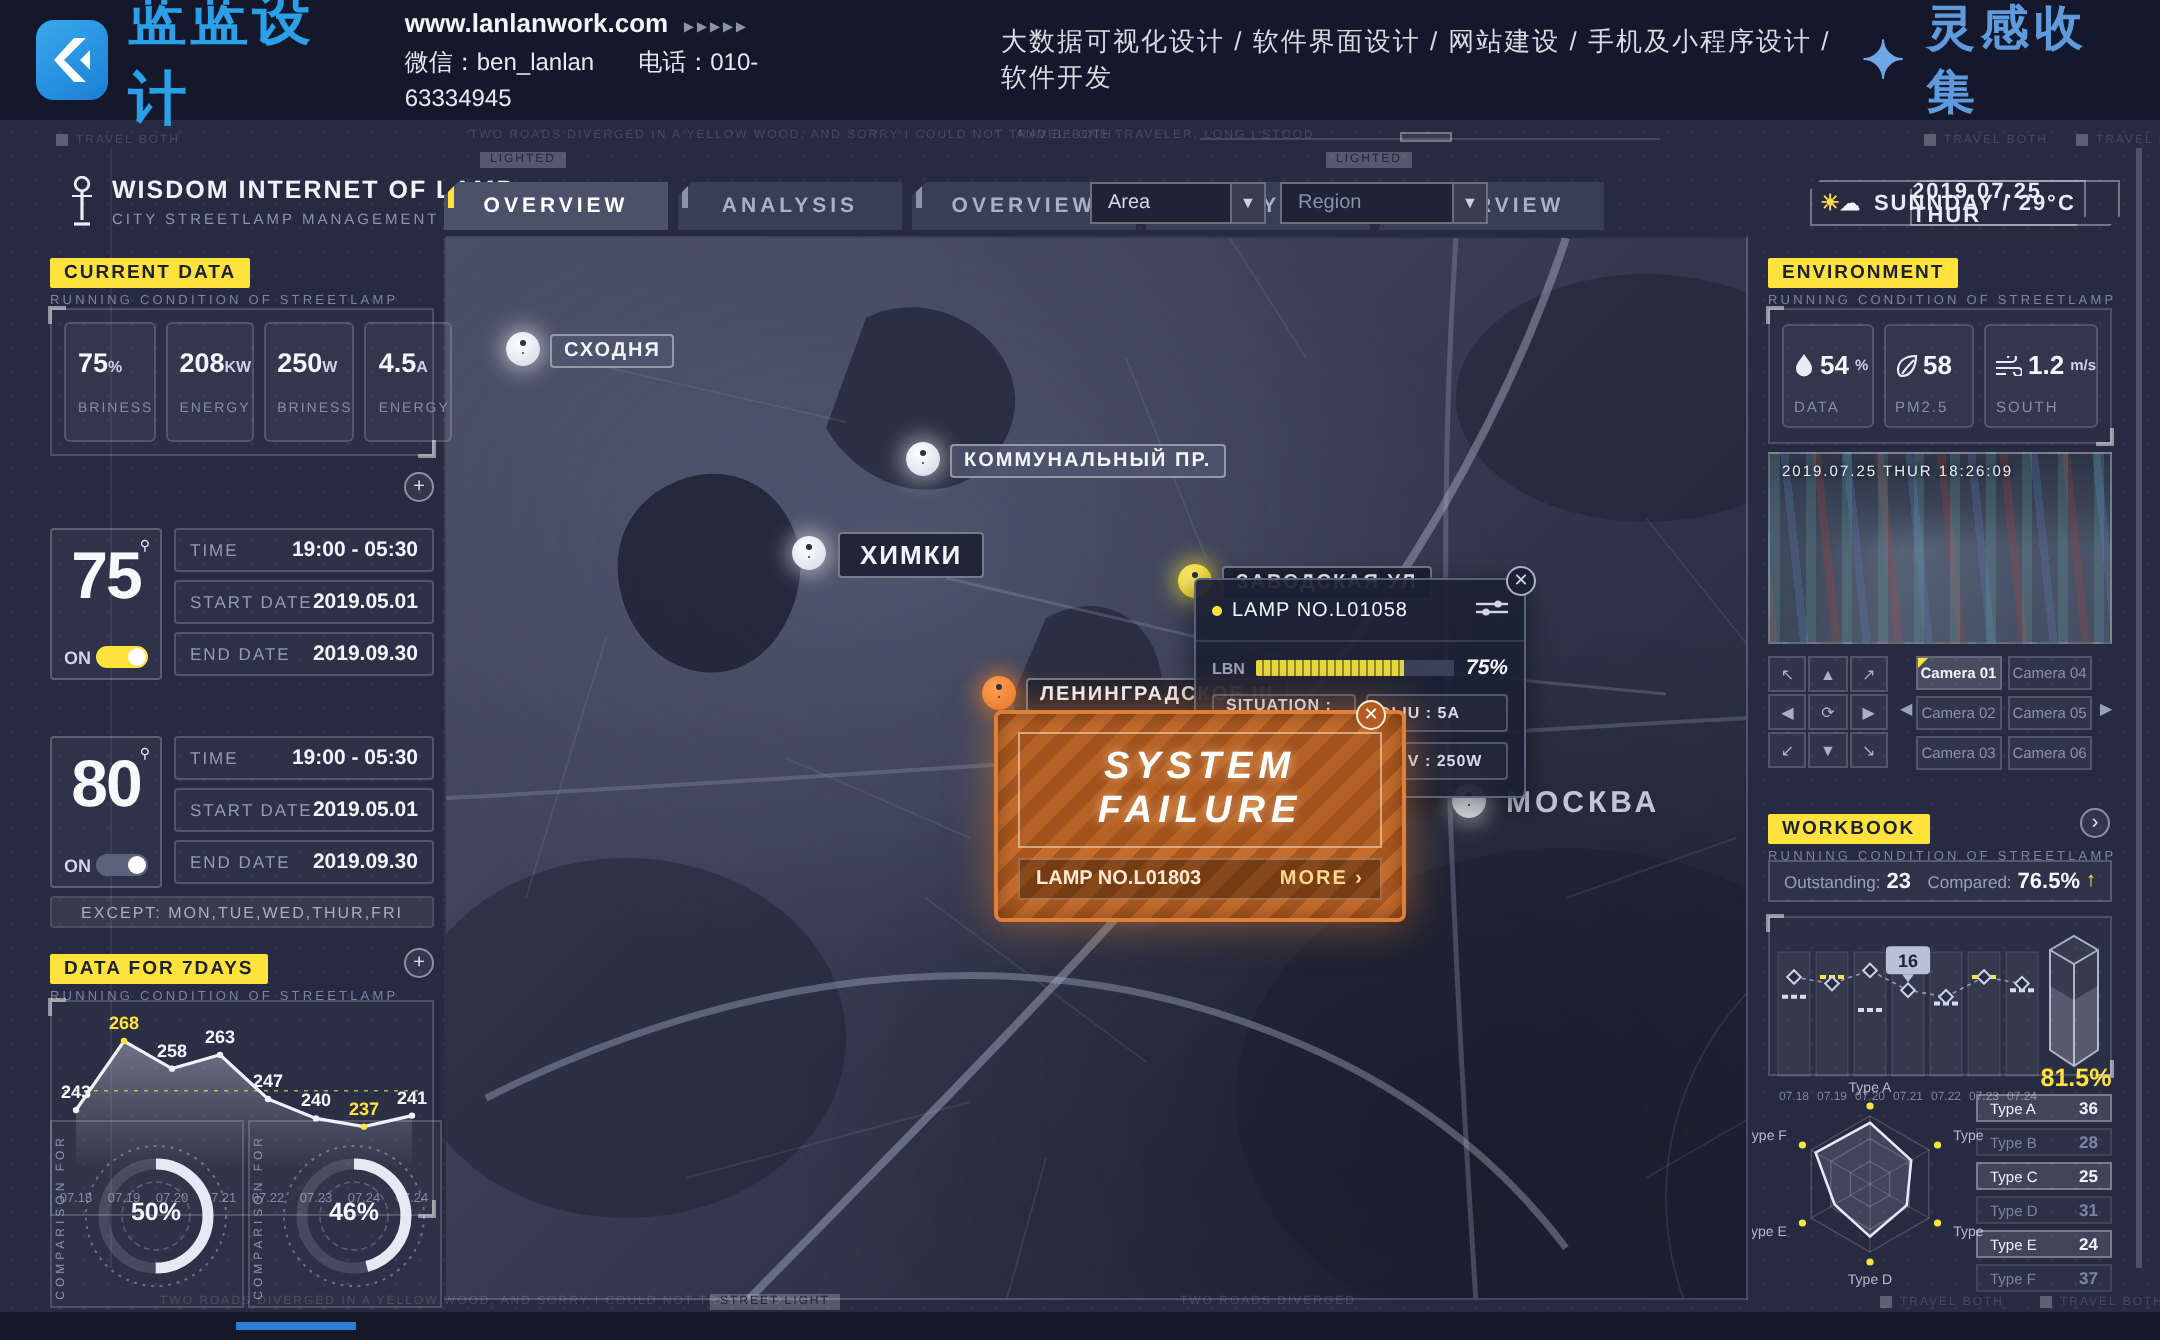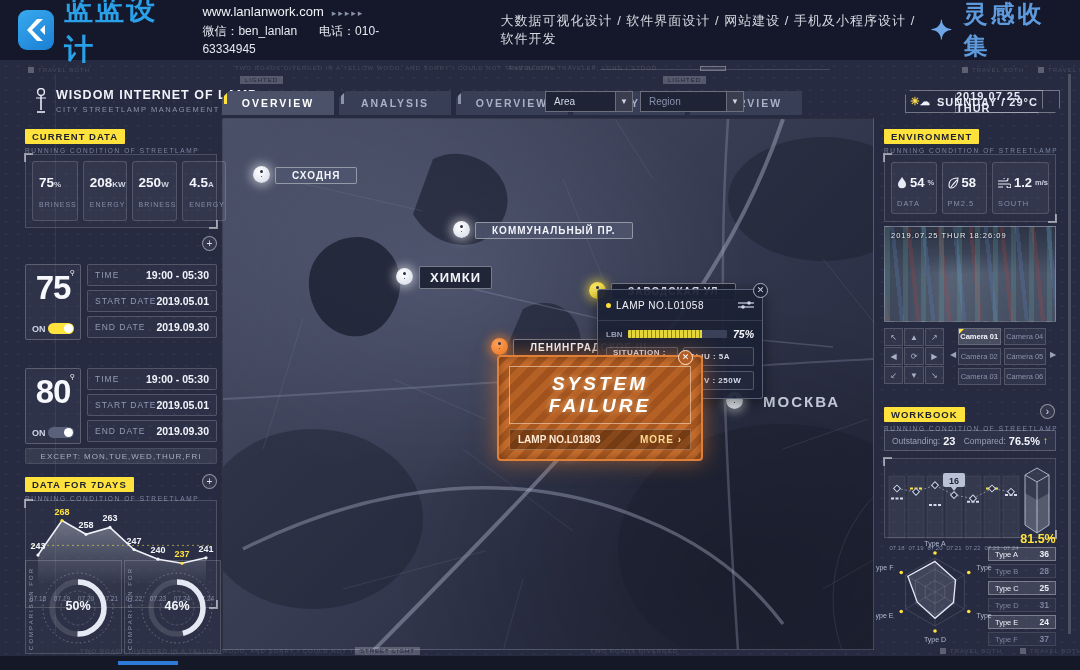--- a/index.html
+++ b/index.html
@@ -7,21 +7,21 @@
     font-family:"Liberation Sans", sans-serif; }
   .stage { position:relative; width:1080px; height:670px;border-radius:28px; }
 
   
   .banner { position:absolute; left:0; top:0; width:1080px; height:60px; background:#14182a;
     display:flex; align-items:center; z-index:20; }
   .logo-mark { width:40px; height:40px; margin-left:18px; border-radius:9px;
     background:linear-gradient(145deg,#38a9ee,#1b7fd4); display:flex; align-items:center; justify-content:center; }
   .brand-cn { color:#2aa0e8; font-size:29px; font-weight:bold; margin-left:10px; letter-spacing:2px; }
   .contact { margin-left:26px; line-height:1.5; }
-  .contact .site { color:#f2f4f8; font-size:13px; font-weight:normal; }
+  .contact .site { color:#f2f4f8; font-size:13px; font-weight:bold; }
   .contact .site .arr { color:#8a93a8; font-size:9px; letter-spacing:2px; margin-left:8px; }
   .contact .row2 { color:#e6e9f0; font-size:12px; }
   .contact .row2 span { margin-right:22px; }
   .services { margin-left:70px; color:#d6dae2; font-size:13px; letter-spacing:1px; }
   .collect { margin-left:auto; margin-right:22px; display:flex; align-items:center; gap:8px;
     color:#5f9bdc; font-size:24px; font-weight:bold; letter-spacing:3px; }
   .collect .star { font-size:26px; color:#6ea6e8; }
 
   
   .dash { position:absolute; left:0; top:60px; width:1080px; height:610px;
@@ -104,21 +104,21 @@
     background:
       radial-gradient(420px 300px at 35% 30%, rgba(130,140,170,.25), transparent 70%),
       radial-gradient(500px 380px at 80% 85%, rgba(0,0,0,.35), transparent 70%),
       linear-gradient(135deg,#4a5068 0%,#3c4158 34%,#2d3248 66%,#23273a 100%); }
   .pin { position:absolute; width:17px; height:17px; border-radius:50%; cursor:pointer;
     box-shadow:0 0 10px 3px rgba(255,255,255,.45); background:radial-gradient(circle at 40% 35%, #ffffff, #cfd6e4); }
   .pin.yellow { background:radial-gradient(circle at 40% 35%, #ffec6e, #e8ce1f); box-shadow:0 0 10px 3px rgba(255,226,60,.55); }
   .pin.orange { background:radial-gradient(circle at 40% 35%, #ffa35c, #e8731f); box-shadow:0 0 10px 3px rgba(232,125,45,.6); }
   .pin::after { content:""; position:absolute; left:7px; top:4px; width:3px; height:3px; border-radius:50%; background:#2a3048; box-shadow:0 5px 0 -1px #2a3048; }
   .maplabel { position:absolute; background:rgba(78,86,110,.82); border:1px solid rgba(255,255,255,.4);
-    color:#f2f4fa; font-size:10px; font-weight:bold; letter-spacing:1px; padding:2px 16px; border-radius:2px; cursor:pointer; white-space:nowrap; }
+    color:#f2f4fa; font-size:10px; font-weight:bold; letter-spacing:1px; padding:2px 6px; border-radius:2px; cursor:pointer; white-space:nowrap; }
   .maplabel.dark { background:rgba(26,31,48,.88); }
   .maplabel.big { font-size:13px; padding:3px 10px; }
   .maplabel.ghost { background:transparent; border:none; font-size:15px; color:rgba(220,226,240,.85); letter-spacing:2px; }
 
   .popup { position:absolute; left:374px; top:170px; width:166px; background:rgba(28,33,52,.94);
     border:1px solid rgba(140,150,180,.55); border-radius:3px; z-index:5; box-shadow:0 4px 14px rgba(0,0,0,.5); }
   .popup-head { display:flex; align-items:center; gap:5px; padding:6px 8px; border-bottom:1px solid rgba(255,255,255,.12); }
   .popup-head .dot { width:5px; height:5px; border-radius:50%; background:#ffe23c; }
   .popup-head .ttl { color:#f2f4fa; font-size:10px; font-weight:normal; letter-spacing:.5px; }
   .popup-head .sliders { margin-left:auto; cursor:pointer; }

